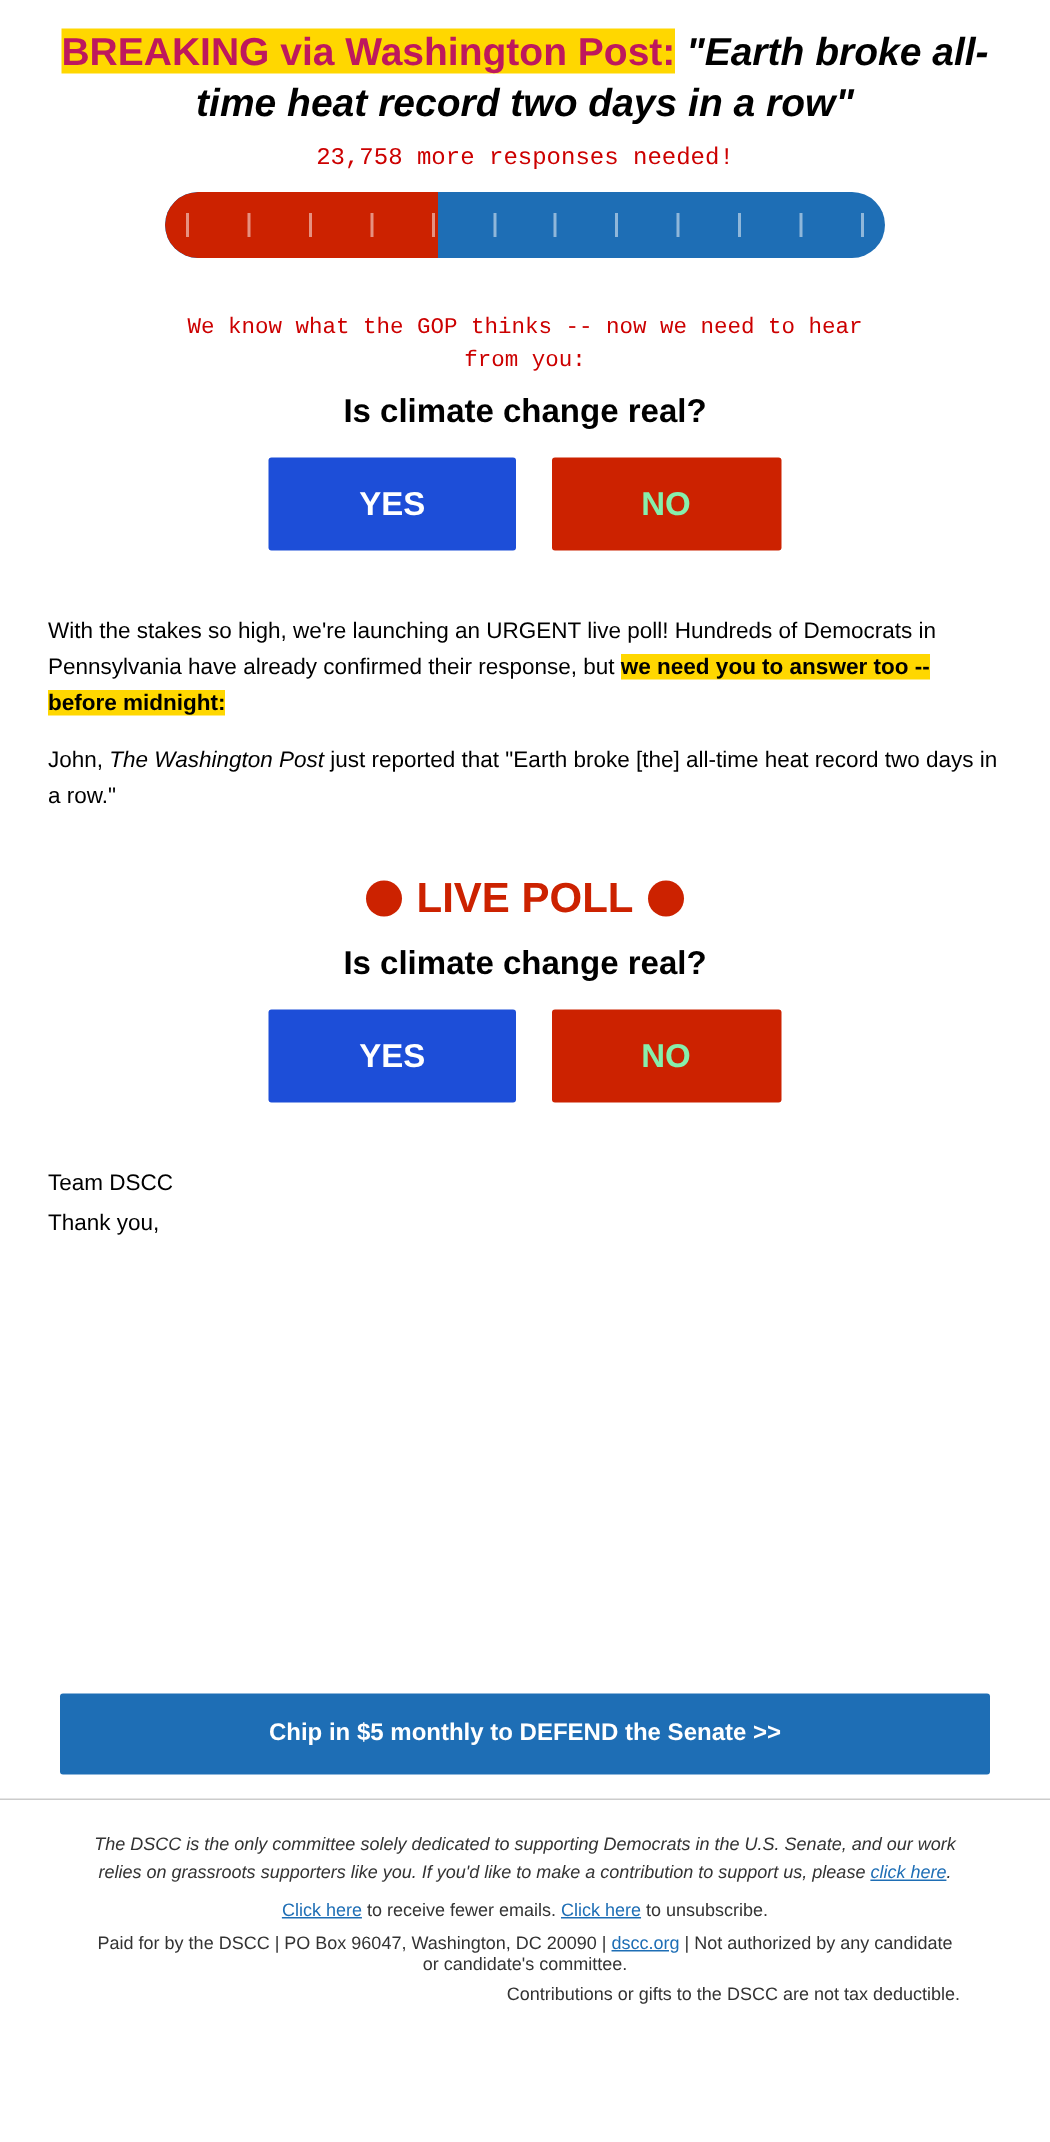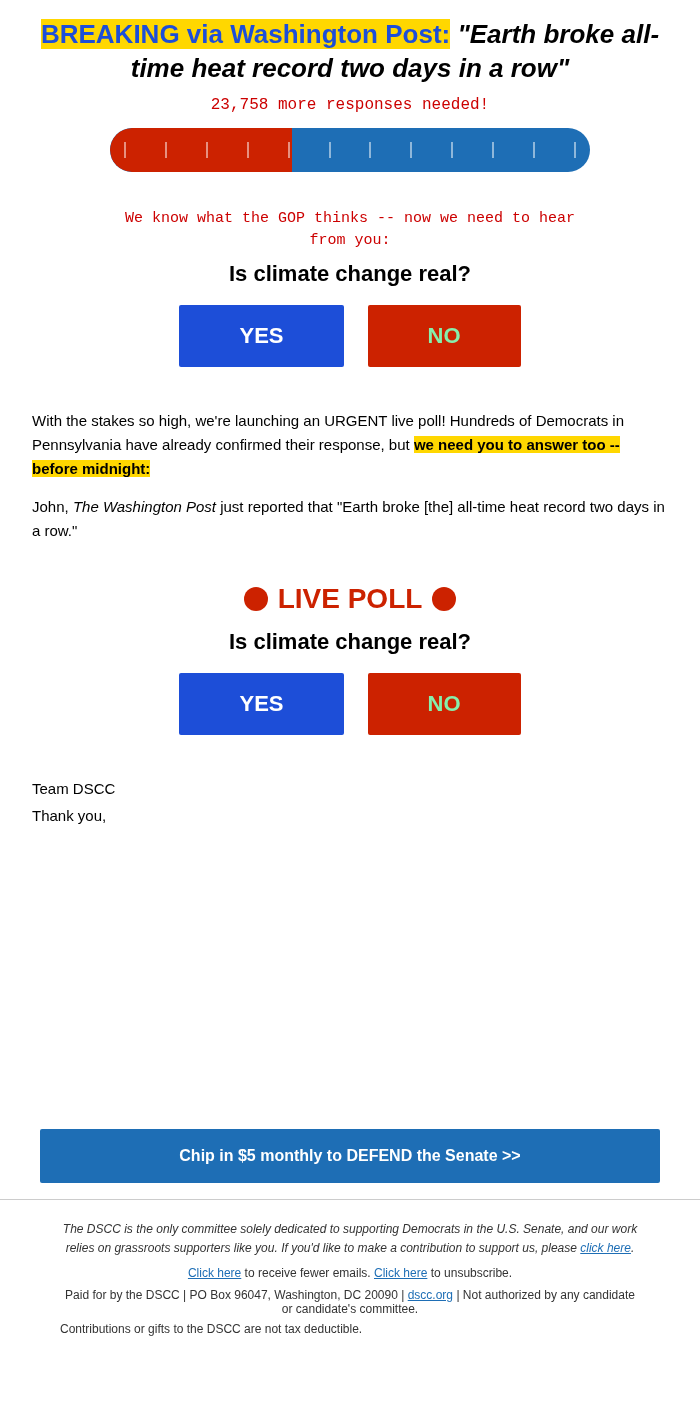--- a/index.html
+++ b/index.html
@@ -20,21 +20,21 @@
     }
     .breaking-title {
       font-size: 26px;
       font-weight: bold;
       font-style: italic;
       line-height: 1.3;
       margin-bottom: 8px;
     }
     .breaking-label {
       background: #FFD700;
-      color: #1d4ed8;
+      color: #be185d;
       font-style: normal;
     }
     .responses-needed {
       color: #cc0000;
       font-family: 'Courier New', monospace;
       font-size: 16px;
       margin: 10px 0 14px;
     }
     .progress-bar-container {
       width: 480px;
@@ -196,21 +196,21 @@
       text-align: center;
       font-size: 12px;
       color: #333;
       margin-bottom: 6px;
     }
     .footer-paid a {
       color: #1e6eb5;
       text-decoration: underline;
     }
     .footer-contributions {
-      text-align: left;
+      text-align: right;
       font-size: 12px;
       color: #333;
     }
   </style>
 </head>
 <body>
 
 <div class="main-container">
 
   <div class="header-section">

